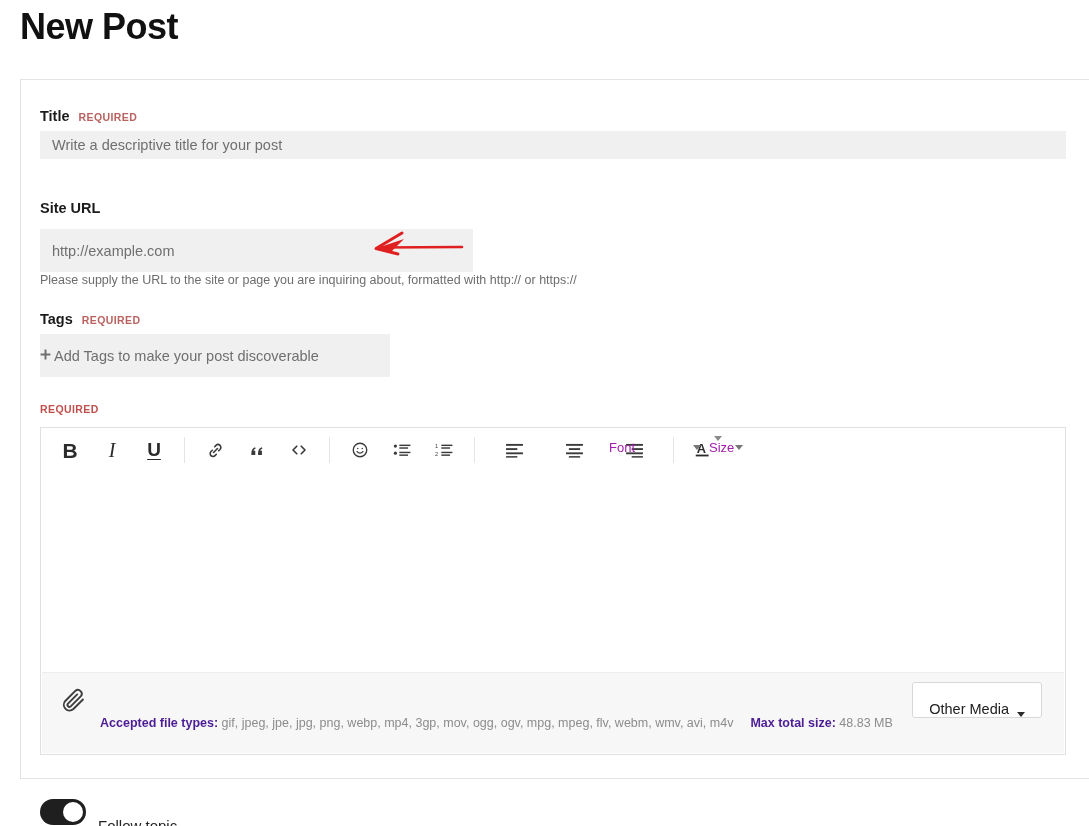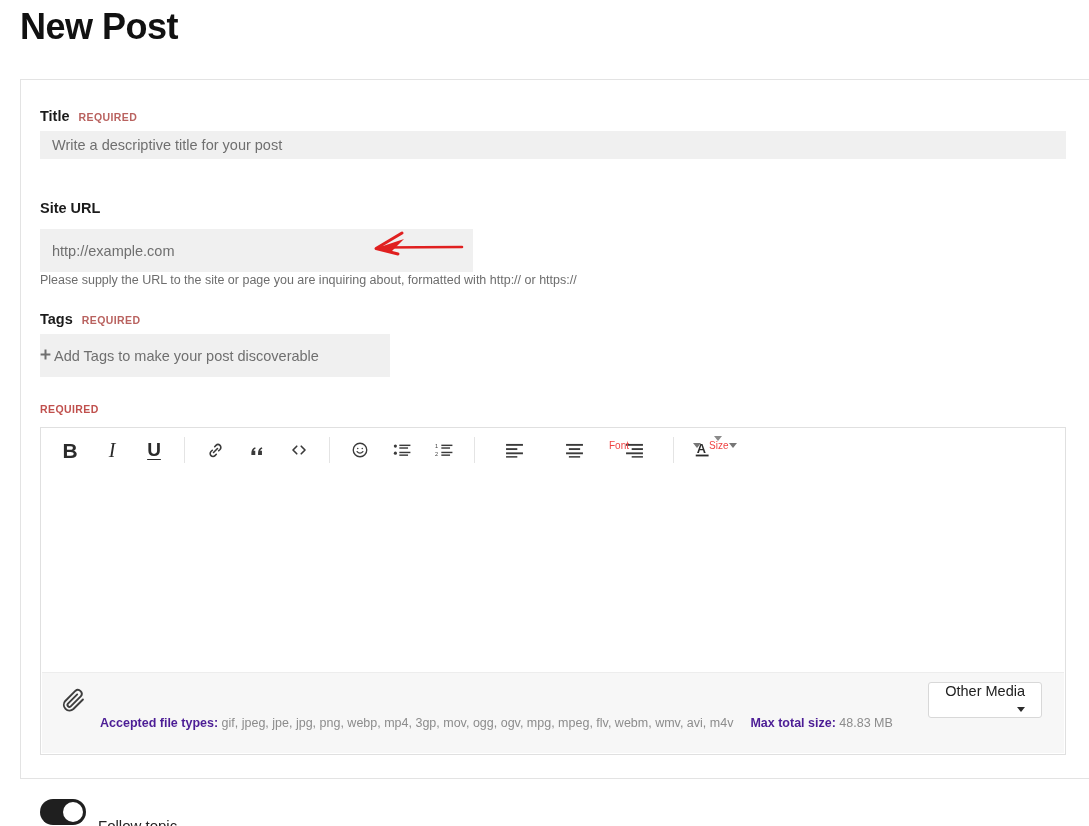--- a/index.html
+++ b/index.html
@@ -180,21 +180,21 @@
   }
   .size-drop {
     position: absolute;
     left: 668px;
     top: 12px;
     display: flex;
     align-items: center;
     gap: 1px;
     cursor: pointer;
   }
-  .drop-label { font-size: 10px; color: #ef4444; }
+  .drop-label { font-size: 13px; color: #a21caf; }
   .caret {
     width: 0; height: 0;
     border-left: 4px solid transparent;
     border-right: 4px solid transparent;
     border-top: 5px solid #767676;
   }
   .editor-body {
     height: 200px;
     background: #ffffff;
     cursor: text;
@@ -248,21 +248,20 @@
     background: #ffffff;
     border: 1px solid #d8d8d8;
     border-radius: 3px;
     font-size: 14.5px;
     color: #212121;
     font-family: "Liberation Sans", sans-serif;
     display: flex;
     align-items: flex-end;
     gap: 8px;
     cursor: pointer;
-    flex-direction: column;
   }
   .btn-caret {
     width: 0; height: 0;
     border-left: 4.5px solid transparent;
     border-right: 4.5px solid transparent;
     border-top: 5.5px solid #2b2b2b;
   }
 
   
   .follow-row {

